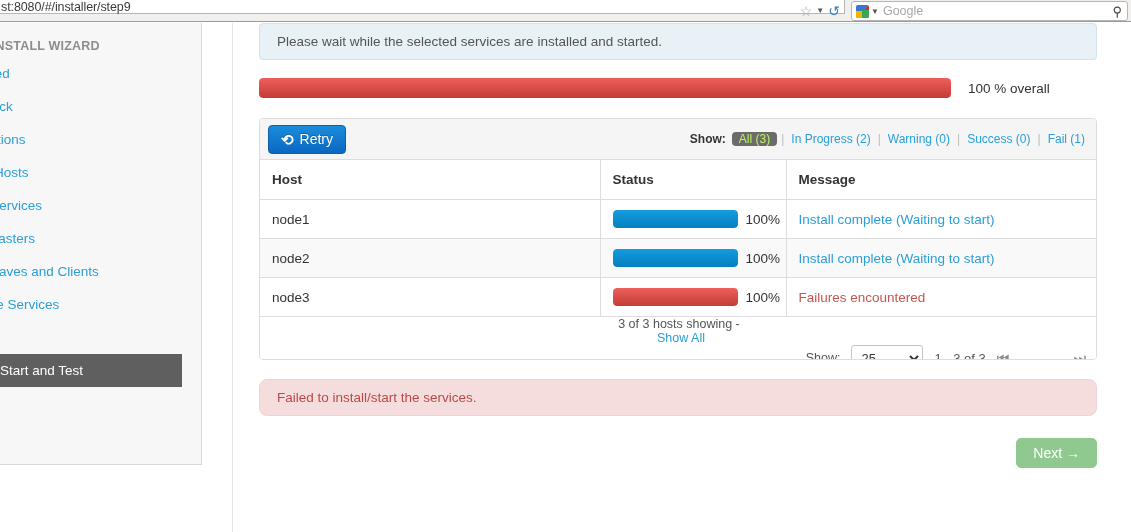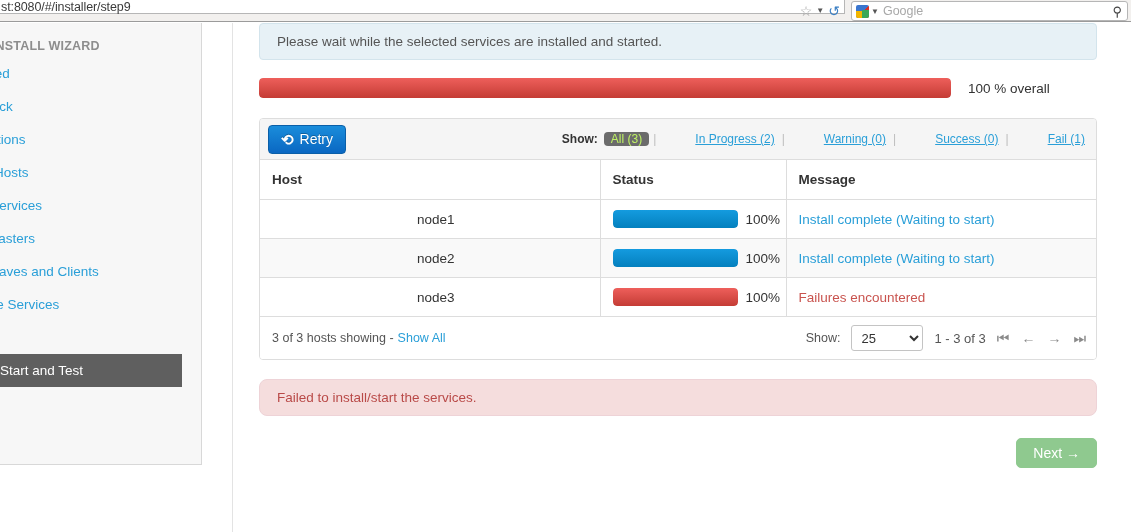--- a/index.html
+++ b/index.html
@@ -174,40 +174,40 @@
     margin-left: auto; display: flex; align-items: center;
     font-size: 12px; color: #333;
   }
   .show-label { font-weight: bold; margin-right: 6px; }
   .filter-active {
     background: #6b6b6b; color: #bef264;
     border-radius: 4px; padding: 0 7px;
     text-decoration: none;
   }
   .filter-link {
-    color: #2a9fd8; text-decoration: underline; padding: 0 3px; margin-left: 32px;
+    color: #2a9fd8; padding: 0 3px;
   }
   .sep { color: #bdbdbd; margin: 0 4px; }
 
   table.hosts { width: 100%; border-collapse: collapse; }
   table.hosts th {
     text-align: left;
     font-size: 13.5px; font-weight: bold; color: #333;
     padding: 12px 0 12px 12px;
     border-bottom: 1px solid #dddddd;
     background: #ffffff;
   }
   table.hosts td {
     font-size: 13.5px; color: #333;
     padding: 10px 0 10px 12px;
     border-bottom: 1px solid #dddddd;
     vertical-align: middle;
   }
   table.hosts tr.striped td { background: #f9f9f9; }
-  .col-host { width: 340px; border-right: 1px solid #dddddd; text-align: center; }
+  .col-host { width: 340px; border-right: 1px solid #dddddd; }
   .col-status { width: 186px; border-right: 1px solid #dddddd; }
   .status-cell { display: flex; align-items: center; }
   .bar-outer {
     width: 125px; height: 18px;
     background: #f2f2f2;
     border-radius: 4px;
     box-shadow: inset 0 1px 2px rgba(0,0,0,0.1);
     overflow: hidden;
   }
   .bar-inner.blue {
@@ -222,21 +222,21 @@
   }
   .bar-pct { font-size: 13.5px; color: #333; margin-left: 8px; }
   .msg-link { color: #2a9fd8; text-decoration: none; }
   .msg-fail { color: #c9544f; }
 
   .panel-foot {
     height: 42px;
     display: flex; align-items: center;
     padding: 0 10px 0 12px;
     background: #ffffff;
-    font-size: 12.5px; color: #555;
+    font-size: 12.5px; color: #555; flex-direction: column;
   }
   .foot-left { color: #555; }
   .link-blue { color: #2a9fd8; text-decoration: none; }
   .foot-right {
     margin-left: auto; display: flex; align-items: center; gap: 11px;
   }
   select.page-size {
     font-size: 13px;
     height: 26px; width: 72px;
     border: 1px solid #c4c4c4;

